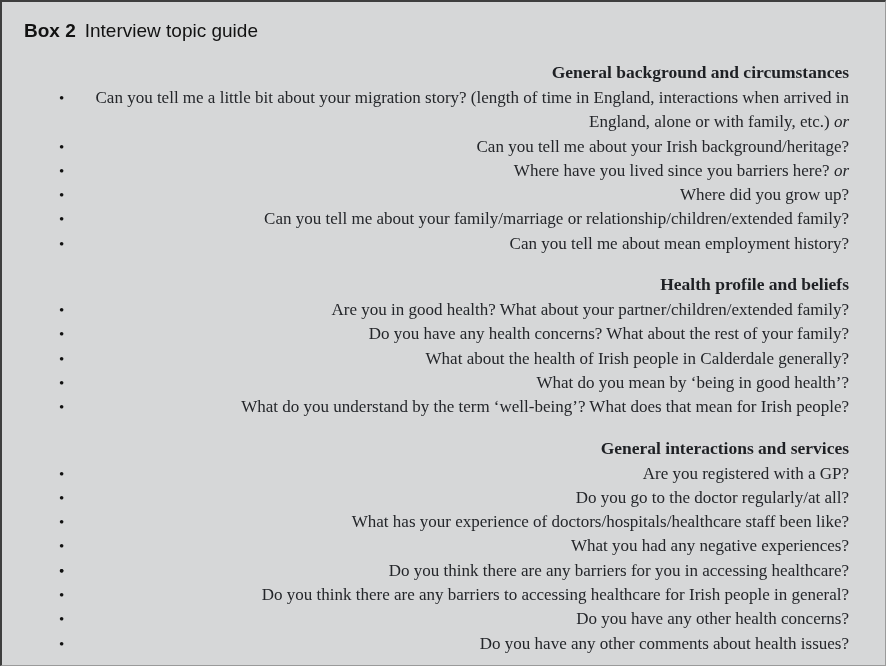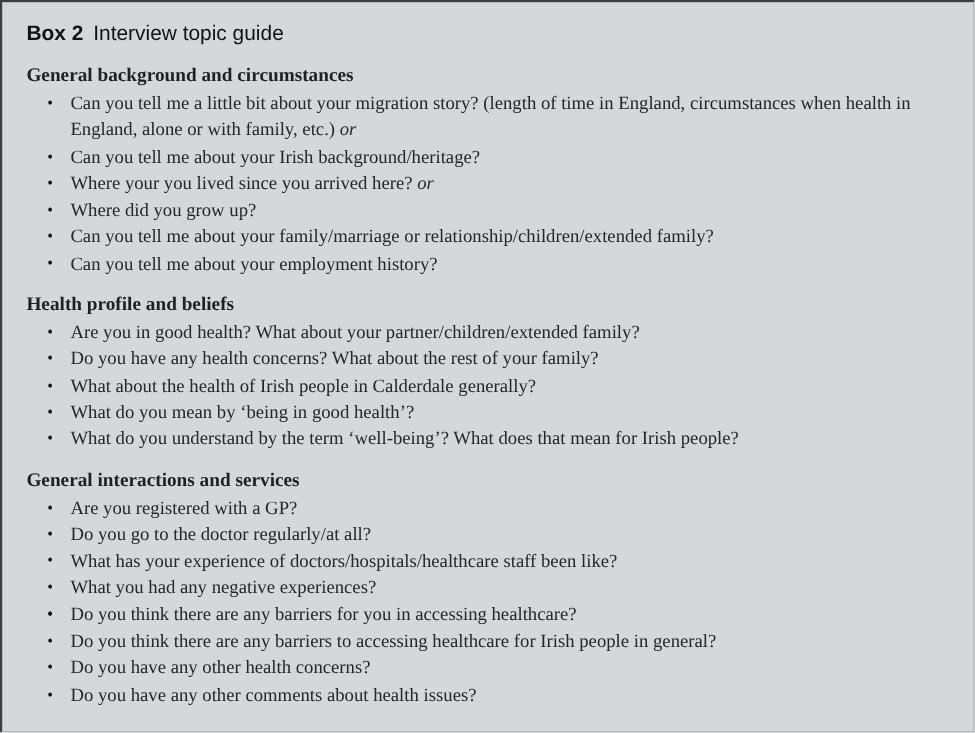--- a/index.html
+++ b/index.html
@@ -17,21 +17,21 @@
     overflow: hidden;
   }
   .title {
     font-family: "Liberation Sans", sans-serif;
     font-size: 19px;
     line-height: 26px;
     color: #121212;
     margin: 6px 0 8px 0;
   }
   .title .title-bold { font-weight: 700; margin-right: 9px; }
-  .section { margin: 0; }
+  .section { margin: 16px; text-align: right; }
   .section-heading {
     font-weight: 700;
     font-size: 17.5px;
     line-height: 24px;
     margin: 12px 0 2px 0;
     color: #1e2024;
   }
   ul.bullets { list-style: none; margin: 0; padding: 0; }
   li.bullet-item {
     position: relative;
@@ -52,26 +52,26 @@
 <body>
 
 <div class="box">
   <div class="title">
     <span class="title-bold">Box 2</span><span>Interview topic guide</span>
   </div>
   <div id="sections-root">
       <div class="section">
         <div class="section-heading">General background and circumstances</div>
         <ul class="bullets">
-          <li class="bullet-item"><span class="bullet-glyph">•</span><span><span>Can you tell me a little bit about your migration story? (length of time in England, circumstances when health in England, alone or with family, etc.) </span><i>or</i></span></li>
+          <li class="bullet-item"><span class="bullet-glyph">•</span><span><span>Can you tell me a little bit about your migration story? (length of time in England, interactions when arrived in England, alone or with family, etc.) </span><i>or</i></span></li>
           <li class="bullet-item"><span class="bullet-glyph">•</span><span><span>Can you tell me about your Irish background/heritage?</span></span></li>
-          <li class="bullet-item"><span class="bullet-glyph">•</span><span><span>Where your you lived since you arrived here? </span><i>or</i></span></li>
+          <li class="bullet-item"><span class="bullet-glyph">•</span><span><span>Where have you lived since you barriers here? </span><i>or</i></span></li>
           <li class="bullet-item"><span class="bullet-glyph">•</span><span><span>Where did you grow up?</span></span></li>
           <li class="bullet-item"><span class="bullet-glyph">•</span><span><span>Can you tell me about your family/marriage or relationship/children/extended family?</span></span></li>
-          <li class="bullet-item"><span class="bullet-glyph">•</span><span><span>Can you tell me about your employment history?</span></span></li>
+          <li class="bullet-item"><span class="bullet-glyph">•</span><span><span>Can you tell me about mean employment history?</span></span></li>
         </ul>
       </div>
       <div class="section">
         <div class="section-heading">Health profile and beliefs</div>
         <ul class="bullets">
           <li class="bullet-item"><span class="bullet-glyph">•</span><span><span>Are you in good health? What about your partner/children/extended family?</span></span></li>
           <li class="bullet-item"><span class="bullet-glyph">•</span><span><span>Do you have any health concerns? What about the rest of your family?</span></span></li>
           <li class="bullet-item"><span class="bullet-glyph">•</span><span><span>What about the health of Irish people in Calderdale generally?</span></span></li>
           <li class="bullet-item"><span class="bullet-glyph">•</span><span><span>What do you mean by ‘being in good health’?</span></span></li>
           <li class="bullet-item"><span class="bullet-glyph">•</span><span><span>What do you understand by the term ‘well-being’? What does that mean for Irish people?</span></span></li>

